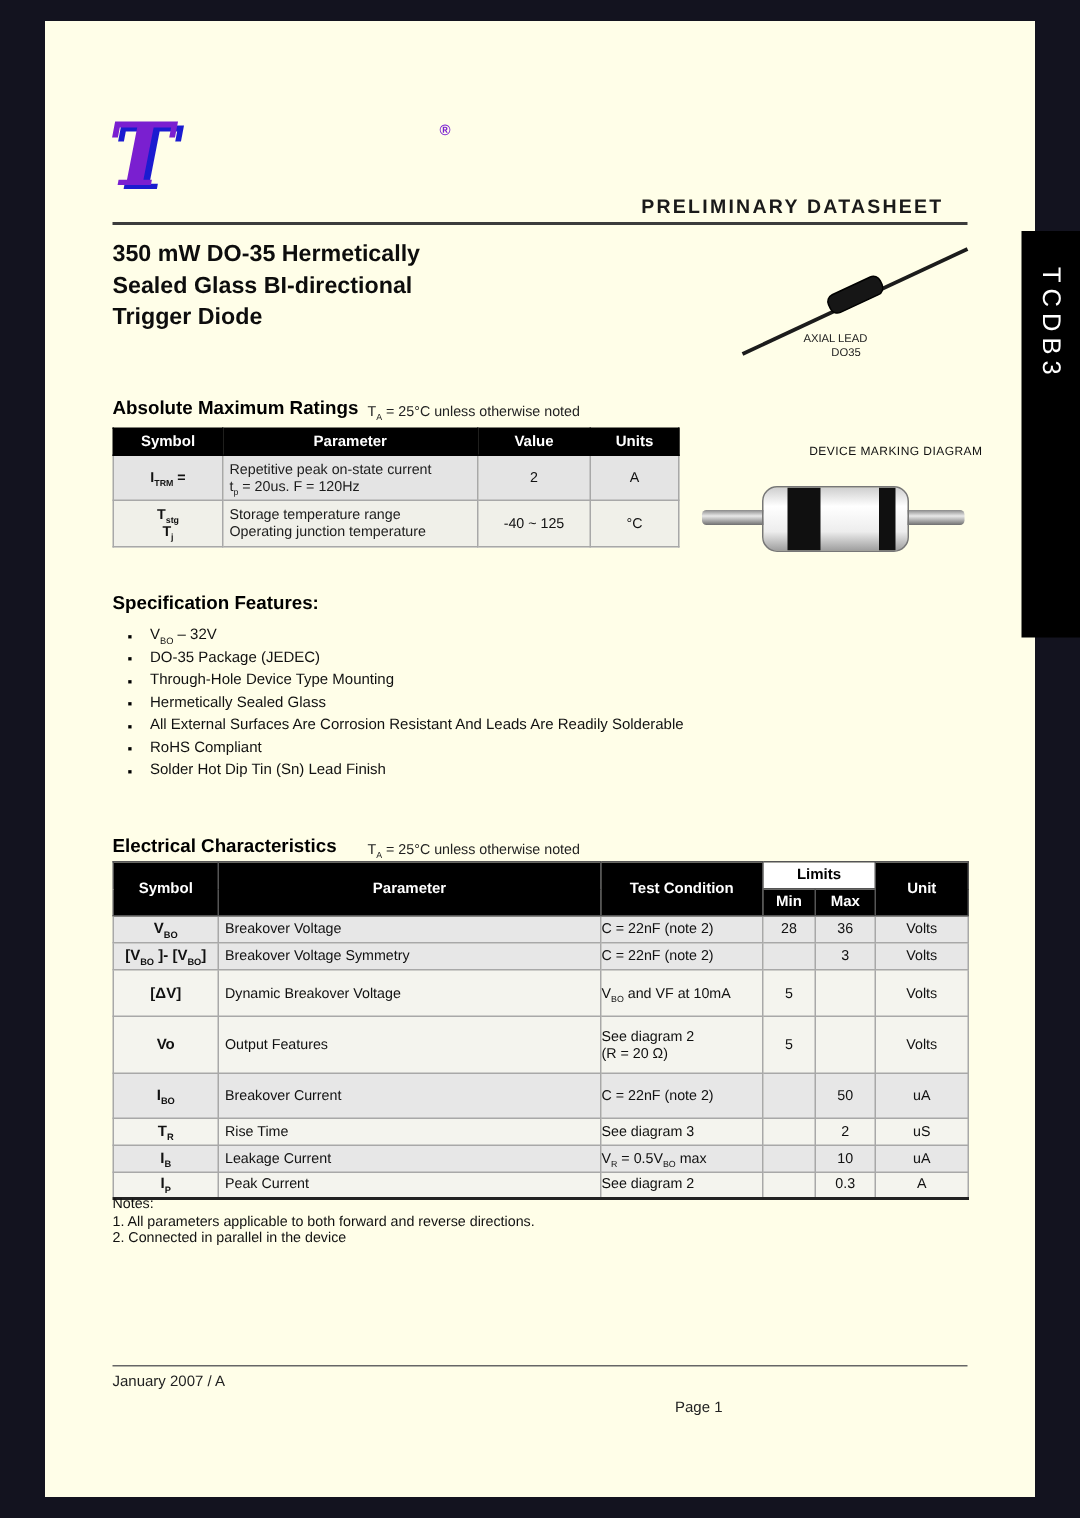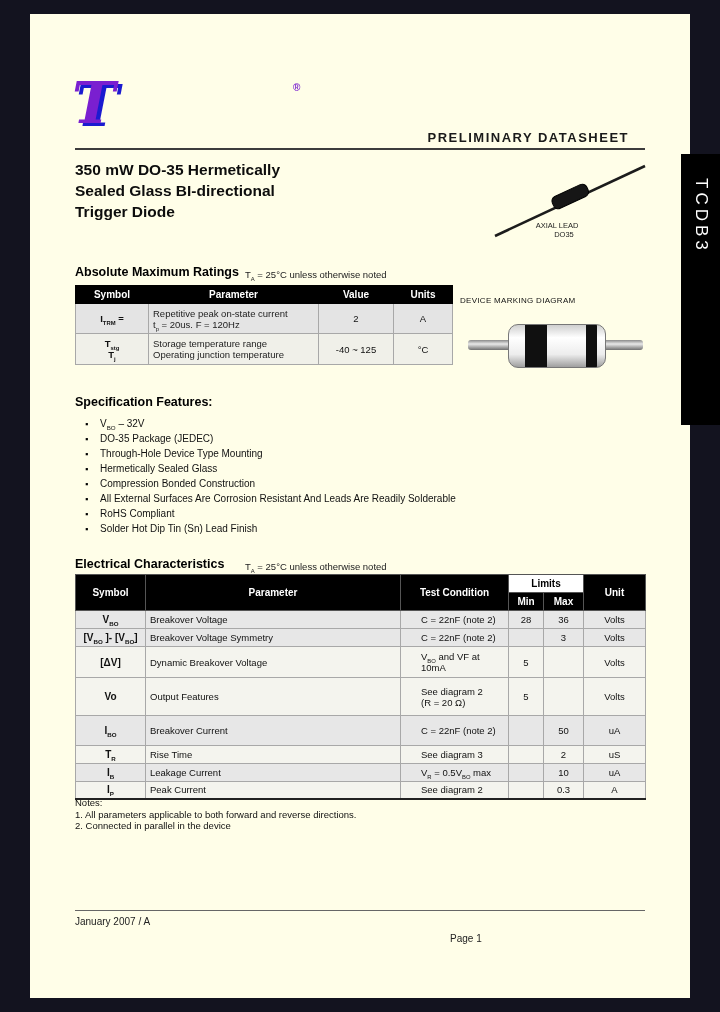--- a/index.html
+++ b/index.html
@@ -38,42 +38,42 @@
   .abs-table th{background:#000;color:#fff;font-size:10px;font-weight:bold;height:17px;padding:0;border:1px solid #000}
   .abs-table td{border:1px solid #a8a8a8;font-size:9.5px;padding:2px 4px;vertical-align:middle}
   .abs-table tr.row-a{background:#e4e4e4;height:30px}
   .abs-table tr.row-b{background:#f0f0e9;height:31px}
   .cell-sym{text-align:center;font-weight:bold;font-size:10px}
   .cell-val,.cell-uni{text-align:center}
   .cell-par{font-size:9px;line-height:11px;color:#1c1c1c}
   .abs-note{background:#d5d5d5;font-size:7.8px;color:#333;padding:3px 4px;border:1px solid #999;border-top:none}
 
   
-  .devmark-label{position:absolute;left:460px;top:296px;width:195px;text-align:left;font-size:8px;letter-spacing:.3px;color:#111}
+  .devmark-label{position:absolute;left:460px;top:296px;width:195px;text-align:right;font-size:8px;letter-spacing:.3px;color:#111}
   .diode{position:absolute;left:468px;top:324px;width:175px;height:42px}
   .diode .lead{position:absolute;left:0;top:16px;width:175px;height:10px;background:linear-gradient(#8a8a8a,#e8e8e8 40%,#6f6f6f);border-radius:3px}
   .diode .body{position:absolute;left:40px;top:0;width:96px;height:42px;background:linear-gradient(#cfcfcf,#ffffff 30%,#ededed 70%,#9f9f9f);border:1px solid #777;border-radius:10px;overflow:hidden}
   .diode .band1{position:absolute;left:16px;top:0;width:22px;height:100%;background:#101010}
   .diode .band2{position:absolute;right:8px;top:0;width:11px;height:100%;background:#101010}
 
   
   .features{position:absolute;left:85px;top:419px;list-style:none;margin:0;padding:0;font-size:10px;color:#111}
   .features li{position:relative;padding-left:15px;line-height:10px;margin-bottom:5px}
   .features li::before{content:"▪";position:absolute;left:0;top:0;font-size:9px;color:#000}
 
   
   .elec-wrap{position:absolute;left:75px;top:574px;width:570px}
   .elec-table{width:100%;border-collapse:collapse;table-layout:fixed;border-bottom:2px solid #222}
   .elec-table th{padding:0;height:17px;font-size:10px;font-weight:bold;border:1px solid #555}
   .eh{background:#000;color:#fff}
   .eh-limits{background:#fff;color:#000;border:1px solid #000;font-size:9.5px}
   .eh-mm{background:#000;color:#fff;font-size:9.5px}
   .elec-table td{border:1px solid #a8a8a8;font-size:9.5px;padding:1px 4px;vertical-align:middle}
   .elec-table td.cell-sym{font-size:10px}
-  .elec-table td.cell-tc{padding-left:20px;line-height:11px}
+  .elec-table td.cell-tc{padding-left:0;line-height:11px}
   .elec-table td.cell-min,.elec-table td.cell-max,.elec-table td.cell-unit{text-align:center}
   tr.er-odd{background:#e7e7e7}
   tr.er-even{background:#f4f4ee}
   tr.er1{height:18px}tr.er2{height:18px}tr.er3{height:31px}tr.er4{height:38px}
   tr.er5{height:30px}tr.er6{height:18px}tr.er7{height:18px}tr.er8{height:17px}
 
   
   .notes{position:absolute;left:75px;top:797px;font-size:9.5px;line-height:11.5px;color:#111}
   .footer-rule{position:absolute;left:75px;top:910px;width:570px;height:1px;background:#666}
   .footer-left{position:absolute;left:75px;top:916px;font-size:10px;color:#222}
@@ -165,21 +165,20 @@
       <div class="band2"></div>
     </div>
   </div>
 
   <div class="section-head" style="left:75px;top:395px">Specification Features:</div>
   <ul class="features">
     <li>V<sub>BO</sub> – 32V</li>
     <li>DO-35 Package (JEDEC)</li>
     <li>Through-Hole Device Type Mounting</li>
     <li>Hermetically Sealed Glass</li>
-    <li>Compression Bonded Construction</li>
     <li>All External Surfaces Are Corrosion Resistant And Leads Are Readily Solderable</li>
     <li>RoHS Compliant</li>
     <li>Solder Hot Dip Tin (Sn) Lead Finish</li>
   </ul>
 
   <div class="section-head" style="left:75px;top:557px">Electrical Characteristics</div>
   <div class="section-cond" style="left:245px;top:561px">T<sub>A</sub> = 25°C unless otherwise noted</div>
 
   <div class="elec-wrap">
     <table class="elec-table">

